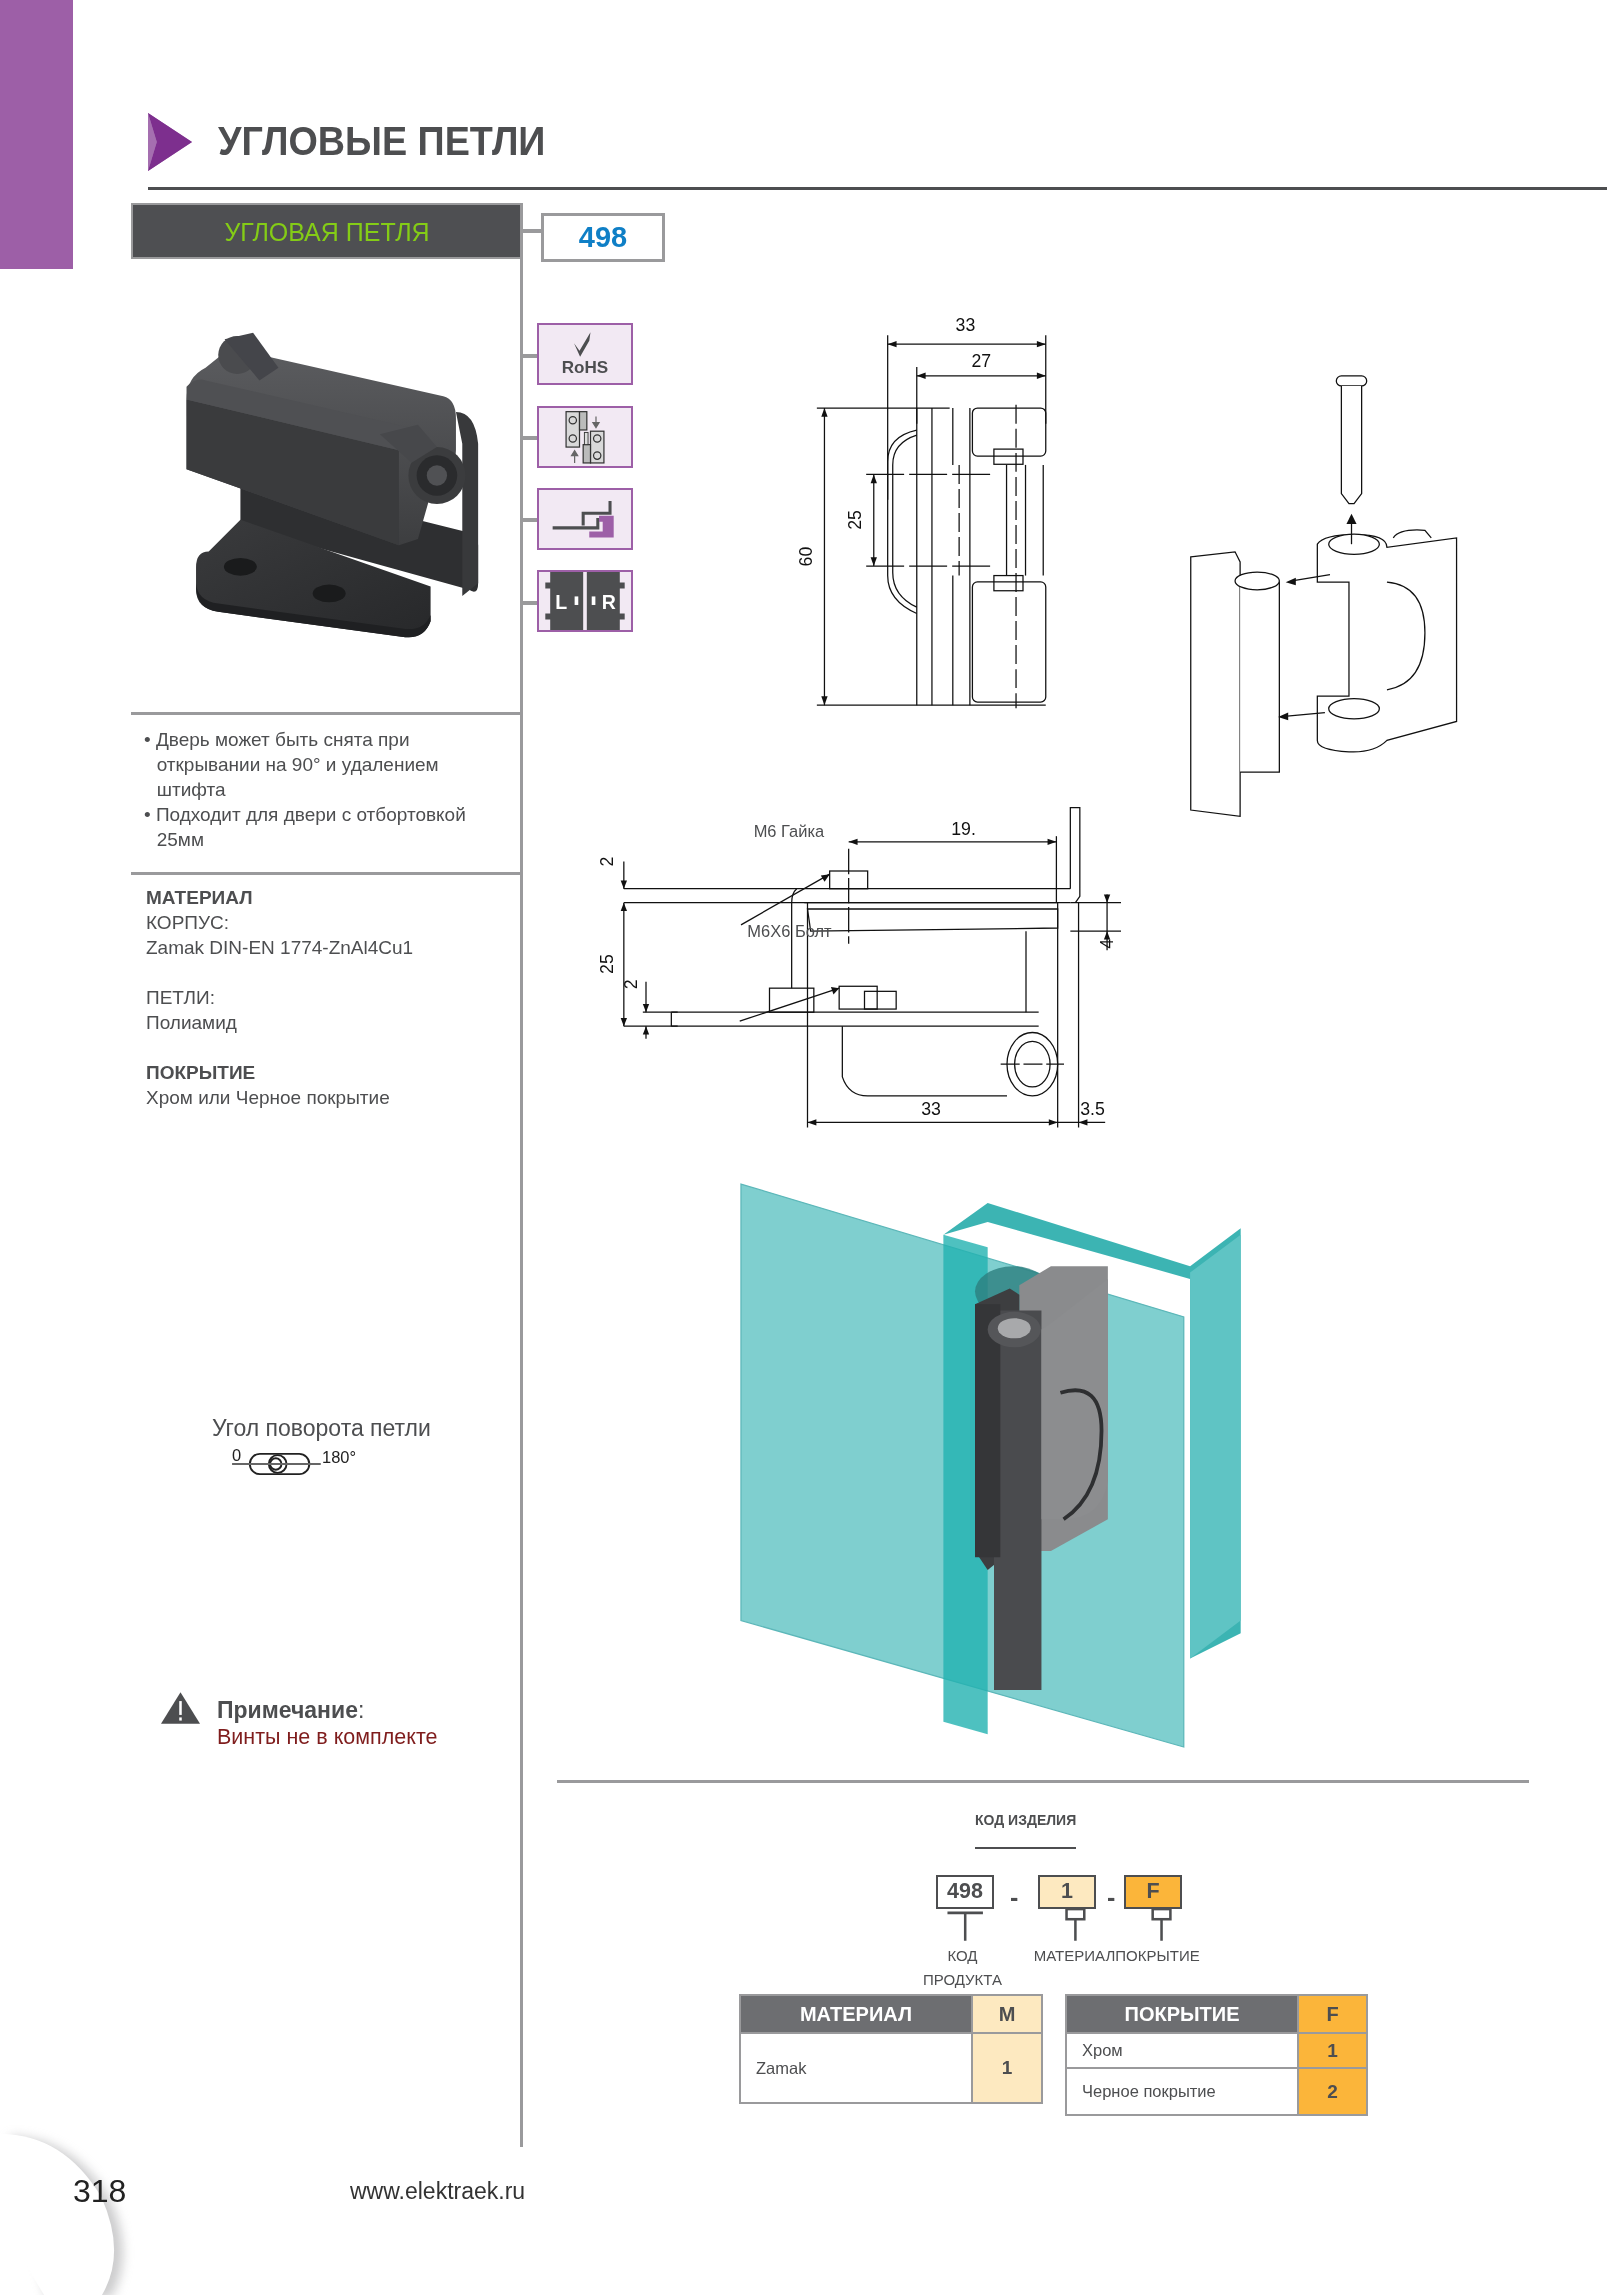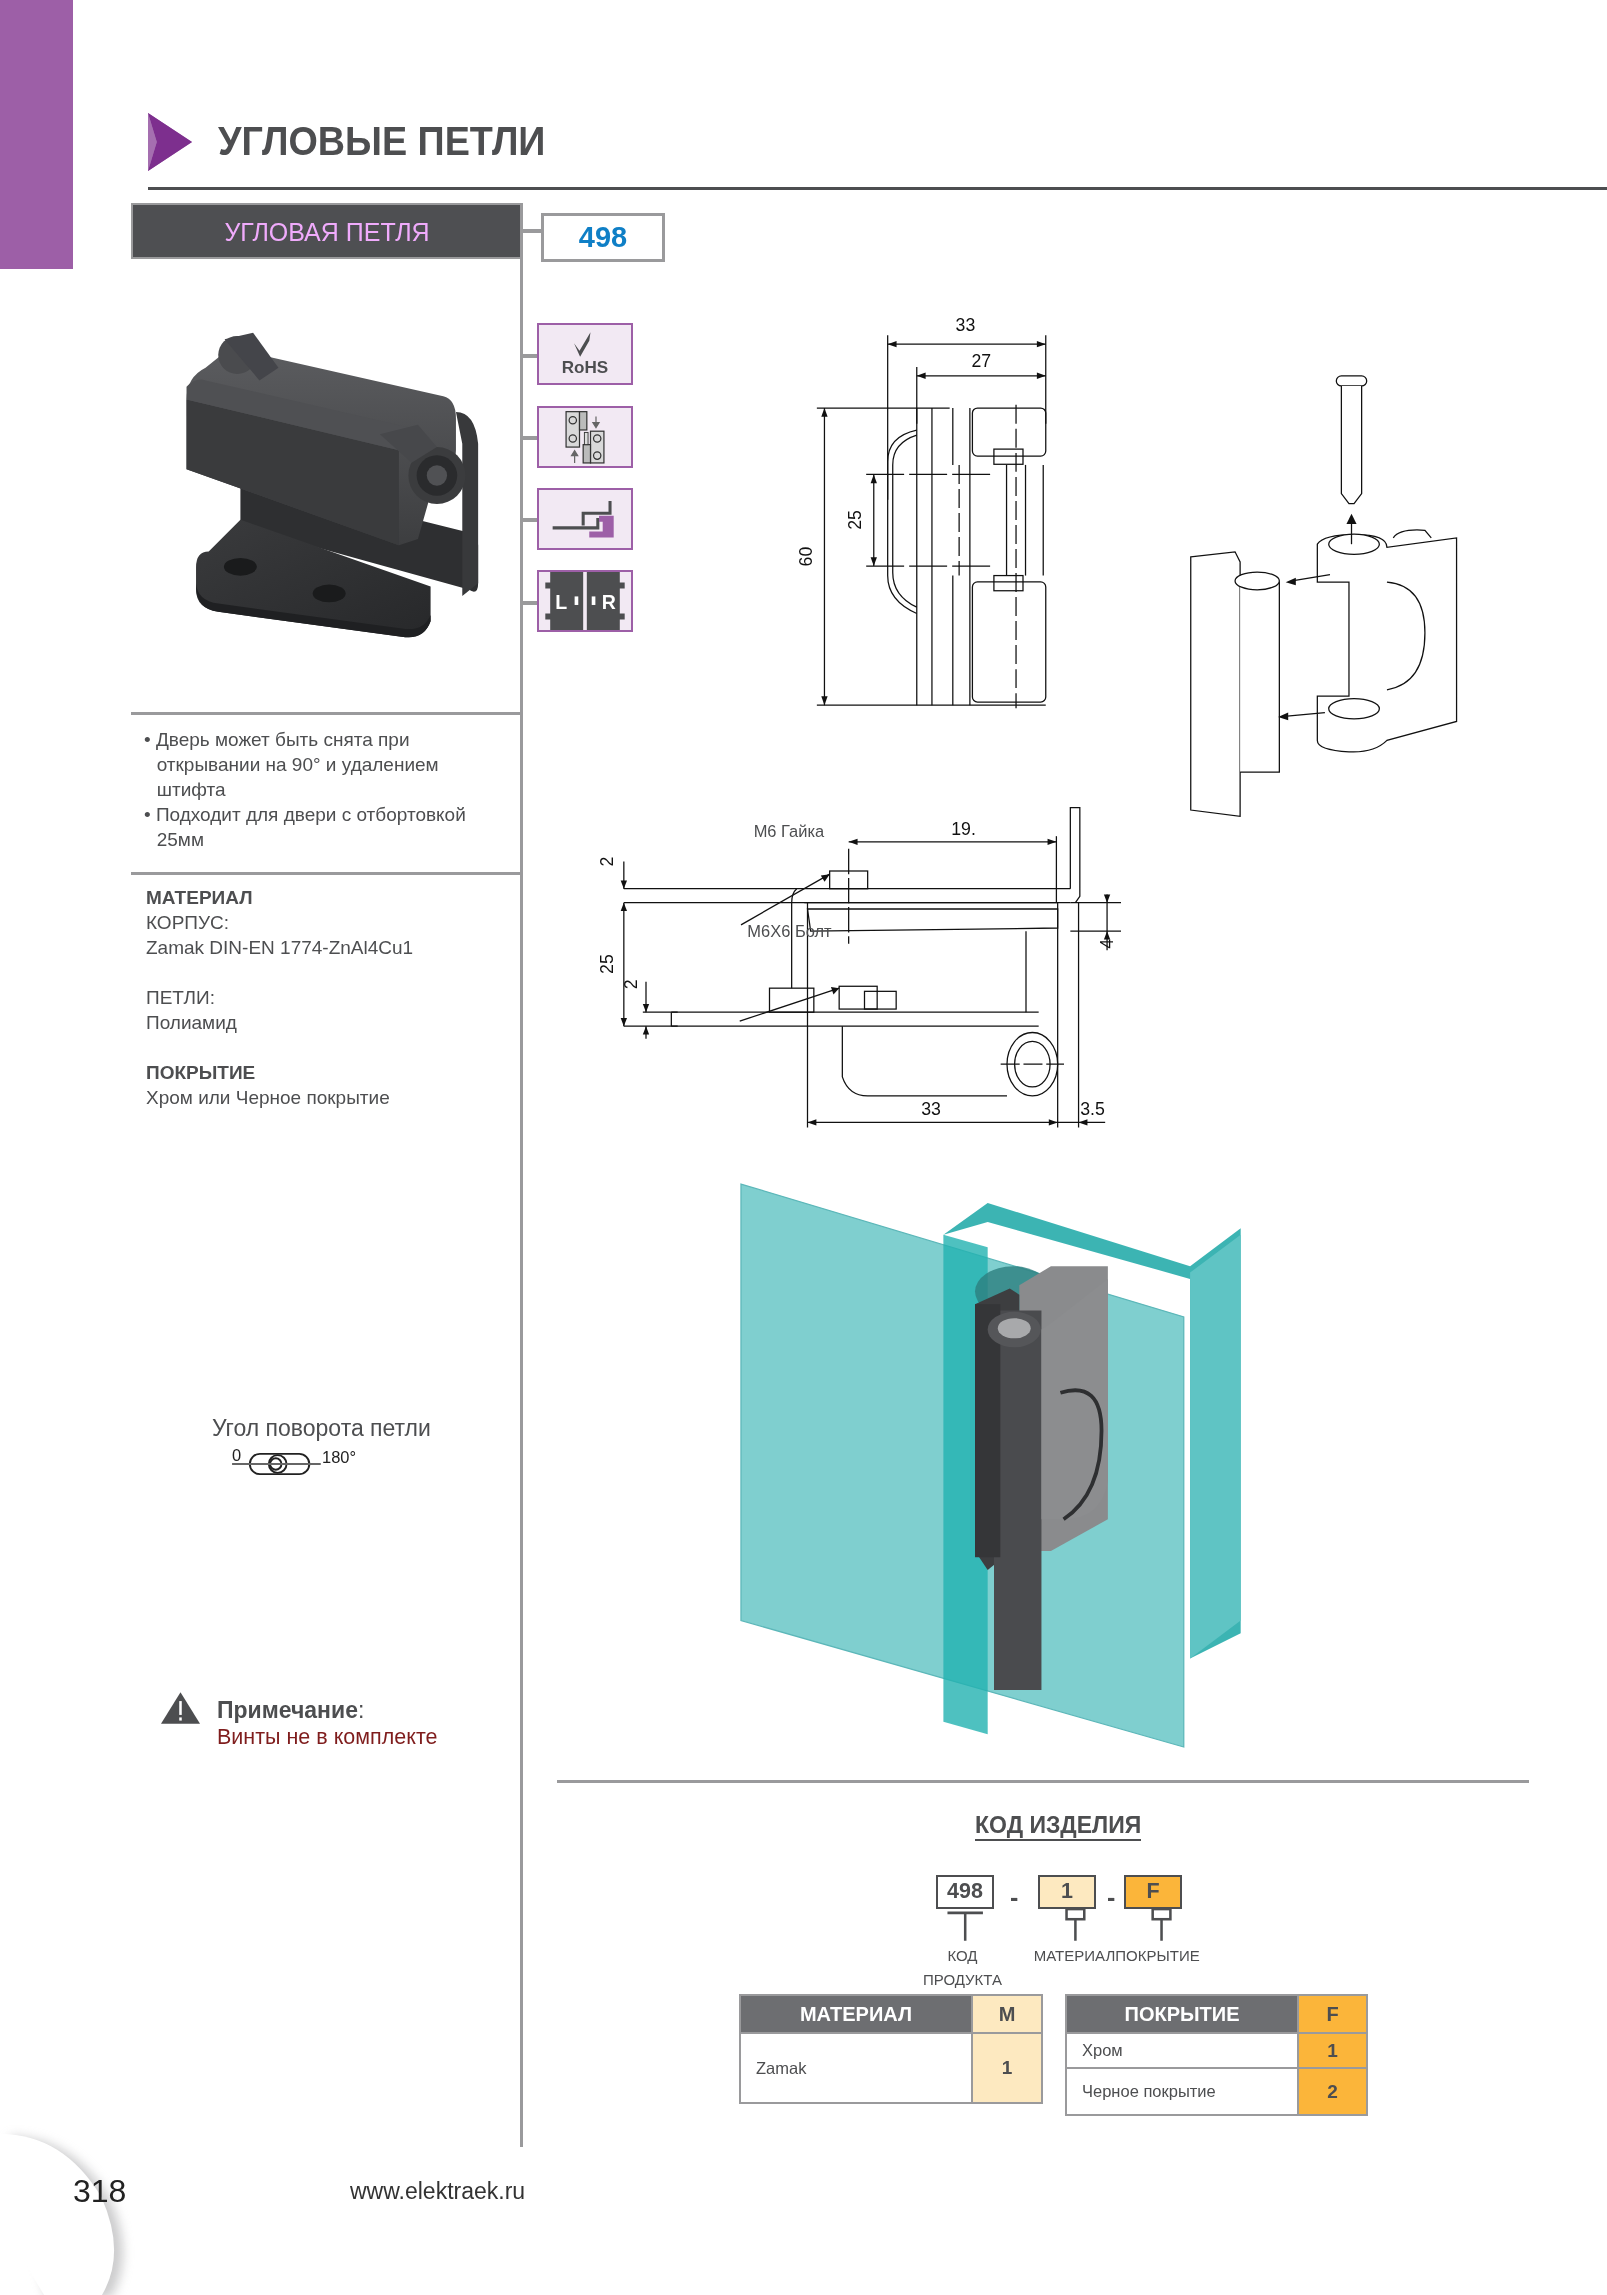--- a/index.html
+++ b/index.html
@@ -3,21 +3,21 @@
 <meta charset="utf-8">
 <style>
   html,body{margin:0;padding:0;background:#fff;}
   body{width:1608px;height:2295px;position:relative;overflow:hidden;font-family:"Liberation Sans",sans-serif;color:#4d4e50;}
   .abs{position:absolute;}
   #purple-bar{left:0;top:0;width:73px;height:269px;background:#9d5fa7;}
   #title-arrow{left:148px;top:113px;width:44px;height:58px;}
   #page-title{left:218px;top:116px;font-size:41px;font-weight:bold;letter-spacing:0px;color:#4d4e50;line-height:51px;transform:scaleX(0.92);transform-origin:left center;}
   #top-rule{left:148px;top:187px;width:1460px;height:3.2px;background:#4d4e50;}
   #header-box{left:131px;top:203px;width:390px;height:56px;background:#4e4f52;border:2.5px solid #9a9a9c;border-right:none;box-sizing:border-box;}
-  #header-box span{position:absolute;left:0;right:0;top:12.7px;text-align:center;color:#f0abfc;font-size:25px;}
+  #header-box span{position:absolute;left:0;right:0;top:12.7px;text-align:center;color:#84cc16;font-size:25px;}
   #col-divider{left:520px;top:203px;width:2.5px;height:1944px;background:#9a9a9c;}
   #code-connector{left:522px;top:229px;width:19px;height:3.8px;background:#9a9a9c;}
   #code-box{left:541px;top:213px;width:124px;height:49px;border:3.8px solid #9a9a9c;box-sizing:border-box;background:#fff;}
   #code-box span{position:absolute;left:0;right:0;top:5px;text-align:center;color:#0f7fc6;font-size:29px;font-weight:bold;}
   .feat-conn{left:522px;width:16px;height:3.8px;background:#9a9a9c;}
   .feat-box{left:537px;width:96px;height:62px;background:#f2e9f3;border:2.5px solid #9d5fa7;box-sizing:border-box;}
   .feat-box svg{width:100%;height:100%;display:block;}
   #product-photo{left:158px;top:317px;width:355px;height:336px;}
   .hline{height:2.5px;background:#9a9a9c;}
   #bullets{left:144px;top:727px;width:367px;font-size:19px;line-height:25px;color:#4d4e50;}
@@ -28,21 +28,21 @@
   #rot-label{left:212px;top:1415px;font-size:23px;color:#4d4e50;}
   #rot-widget{left:227px;top:1445px;width:152px;height:38px;}
   #note-icon{left:161px;top:1692px;width:39px;height:32px;}
   #note-title{left:217px;top:1697px;font-size:23px;color:#4d4e50;}
   #note-text{left:217px;top:1725px;font-size:21.5px;color:#7f1d1d;text-align:right;}
   #drawing-top{left:785px;top:310px;width:304px;height:411px;}
   #drawing-exploded{left:1159px;top:367px;width:304px;height:500px;}
   #drawing-side{left:589px;top:798px;width:532px;height:336px;}
   #install-img{left:722px;top:1165px;width:544px;height:620px;}
   #lower-rule{left:557px;top:1780px;width:972px;height:2.5px;background:#9a9a9c;}
-  #code-title{left:975px;top:1812px;font-size:23px;font-weight:bold;color:#4d4e50;border-bottom:2.5px solid #4d4e50;padding-bottom:0;}
+  #code-title{left:975px;top:1812px;font-size:14px;font-weight:bold;color:#4d4e50;border-bottom:2.5px solid #4d4e50;padding-bottom:19px;}
   .cbox{top:1875px;width:58px;height:34px;border:2.5px solid #4d4e50;box-sizing:border-box;text-align:center;font-size:21.5px;font-weight:bold;line-height:29px;color:#4d4e50;}
   .dash{top:1883px;font-size:25px;font-weight:bold;color:#4d4e50;}
   .code-label{font-size:15px;color:#4d4e50;text-align:center;line-height:24px;}
   table.ct{position:absolute;border-collapse:collapse;font-size:16.5px;}
   table.ct td,table.ct th{border:2.5px solid #9a9a9c;}
   table.ct th{background:#6d6e71;color:#fff;font-size:20px;font-weight:bold;height:34px;}
   table.ct th.m{background:#fde9c0;color:#4d4e50;}
   table.ct th.f{background:#fbb53a;color:#4d4e50;}
   table.ct td.v{text-align:center;font-size:19px;font-weight:bold;}
   table.ct td.name{padding-left:15px;color:#4d4e50;}

